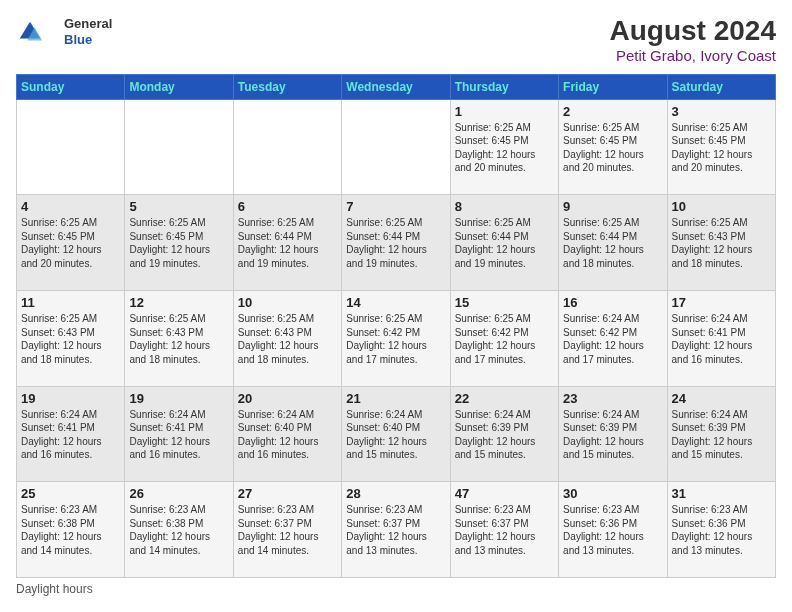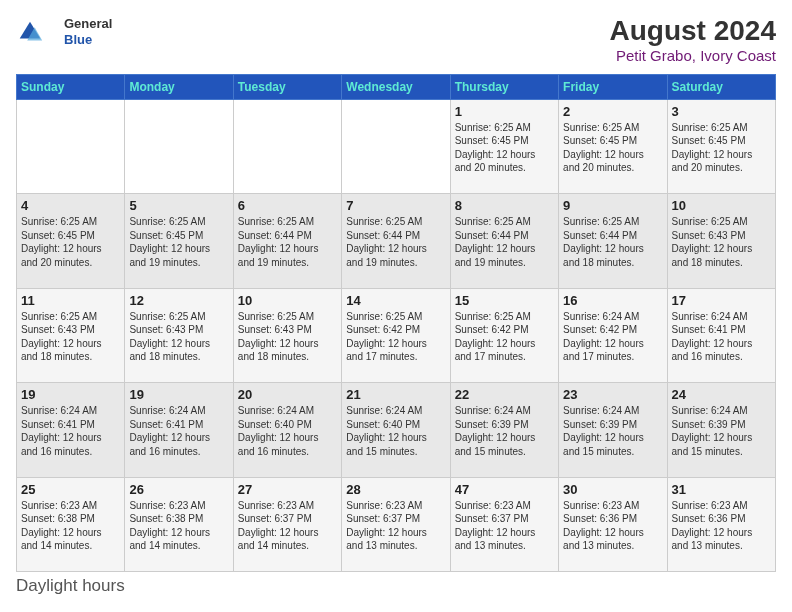--- a/index.html
+++ b/index.html
@@ -94,21 +94,21 @@
     }
     .day-info {
       font-size: 10px;
       color: #333;
       line-height: 1.35;
     }
     .empty {
       background: #fff !important;
     }
     .footer-note {
-      font-size: 17px;
+      font-size: 12px;
       color: #555;
       margin-top: 4px;
       text-align: left;
     }
   </style>
 </head>
 <body>
 
 <div class="page">
   <div class="header">

